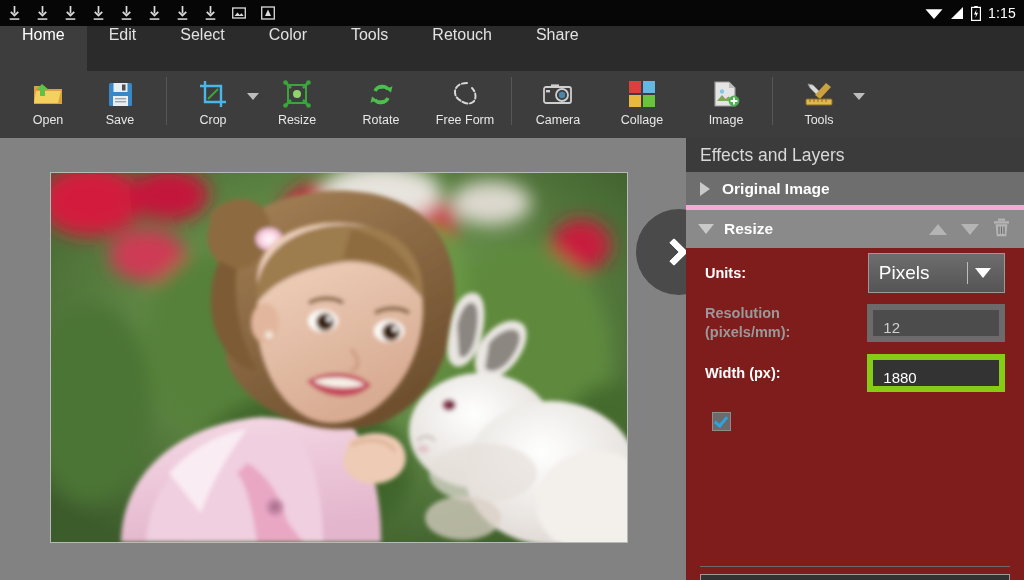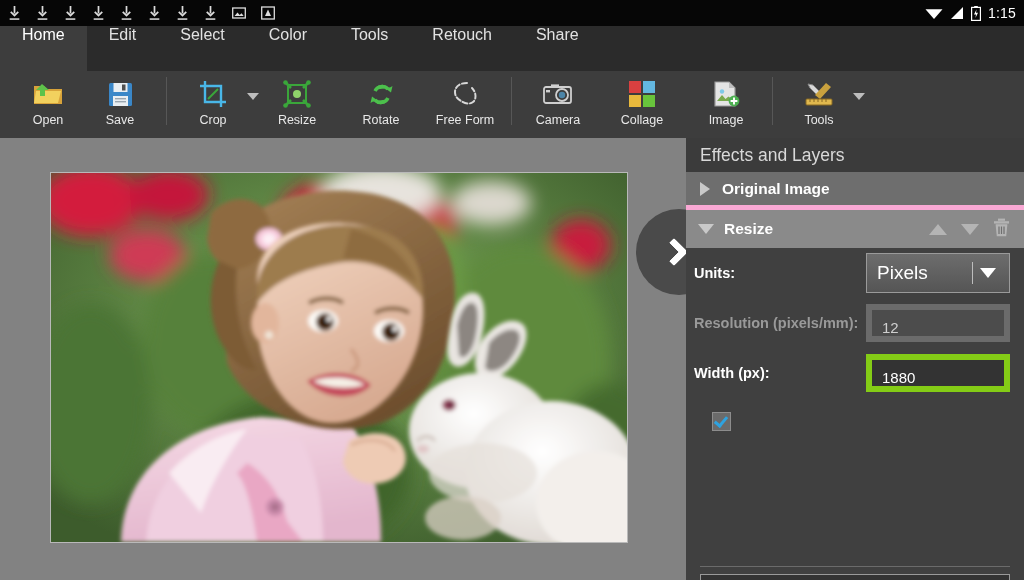--- a/index.html
+++ b/index.html
@@ -74,21 +74,21 @@
   }
   .chev {
     width: 20px; height: 20px;
     border-top: 7px solid #fff; border-right: 7px solid #fff;
     transform: rotate(45deg); margin-left: -10px; border-radius: 2px;
   }
 
   
   .panel {
     position: absolute; left: 686px; top: 138px; width: 338px; height: 442px;
-    background: #404040; z-index: 6;
+    background: #7f1d1d; z-index: 6;
   }
   .panel-title {
     height: 34px; background: #3b3b3b; display: flex; align-items: center;
     padding-left: 14px; color: #d9d9d9; font-size: 17.5px;
   }
   .layer-row {
     height: 38px; display: flex; align-items: center; padding: 0 10px 0 10px;
     color: #fff; font-weight: bold; font-size: 15.5px;
   }
   .layer-row.collapsed { background: #6e6e6e; border-bottom: 5px solid #f9a8d4; }
@@ -100,21 +100,21 @@
   }
   .tri-down {
     width: 0; height: 0; border-left: 8px solid transparent;
     border-right: 8px solid transparent; border-top: 10px solid #c9c9c9;
     margin: 0 10px 0 2px;
   }
   .layer-actions { margin-left: auto; display: flex; align-items: center; gap: 14px; padding-right: 4px; }
   .arr-up { width: 0; height: 0; border-left: 9px solid transparent; border-right: 9px solid transparent; border-bottom: 11px solid #b4b4b4; }
   .arr-dn { width: 0; height: 0; border-left: 9px solid transparent; border-right: 9px solid transparent; border-top: 11px solid #b4b4b4; }
 
-  .form { padding: 0 8px; }
+  .form { padding: 0 19px; }
   .frow { display: flex; align-items: center; min-height: 50px; }
   .flabel { font-size: 14.5px; color: #ffffff; font-weight: bold; width: 172px; line-height: 19px; }
   .flabel.dim { color: #999999; }
   .field {
     width: 144px; height: 38px; background: #333333; border: 6px solid #84cc16;
     display: flex; align-items: flex-end; padding: 0 10px;
     font-size: 15px; color: #ffffff;
   }
   .field.disabled { background: #4c4c4c; border-color: #6b6b6b; color: #cfcfcf; }
   .select {

